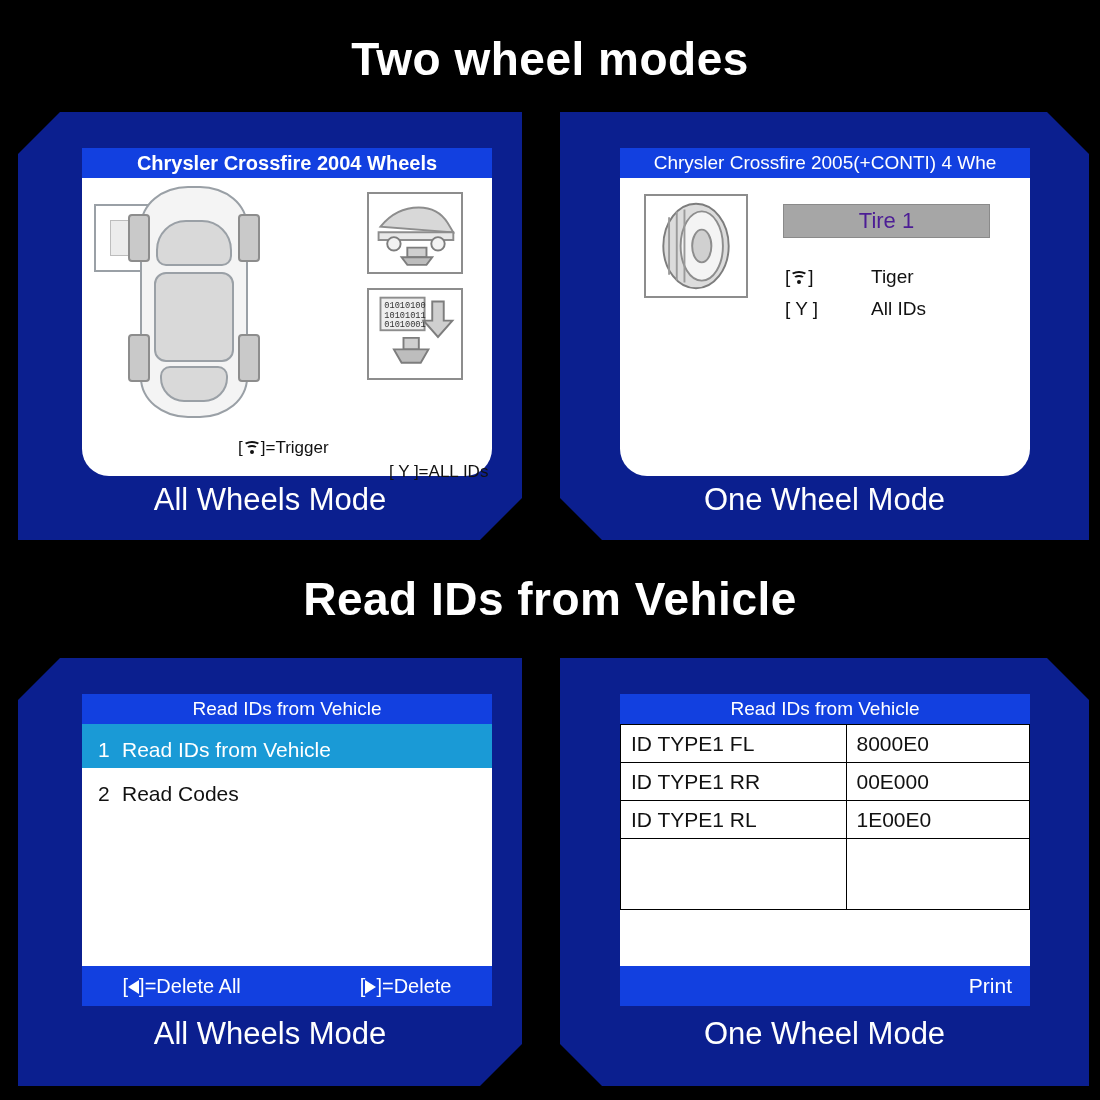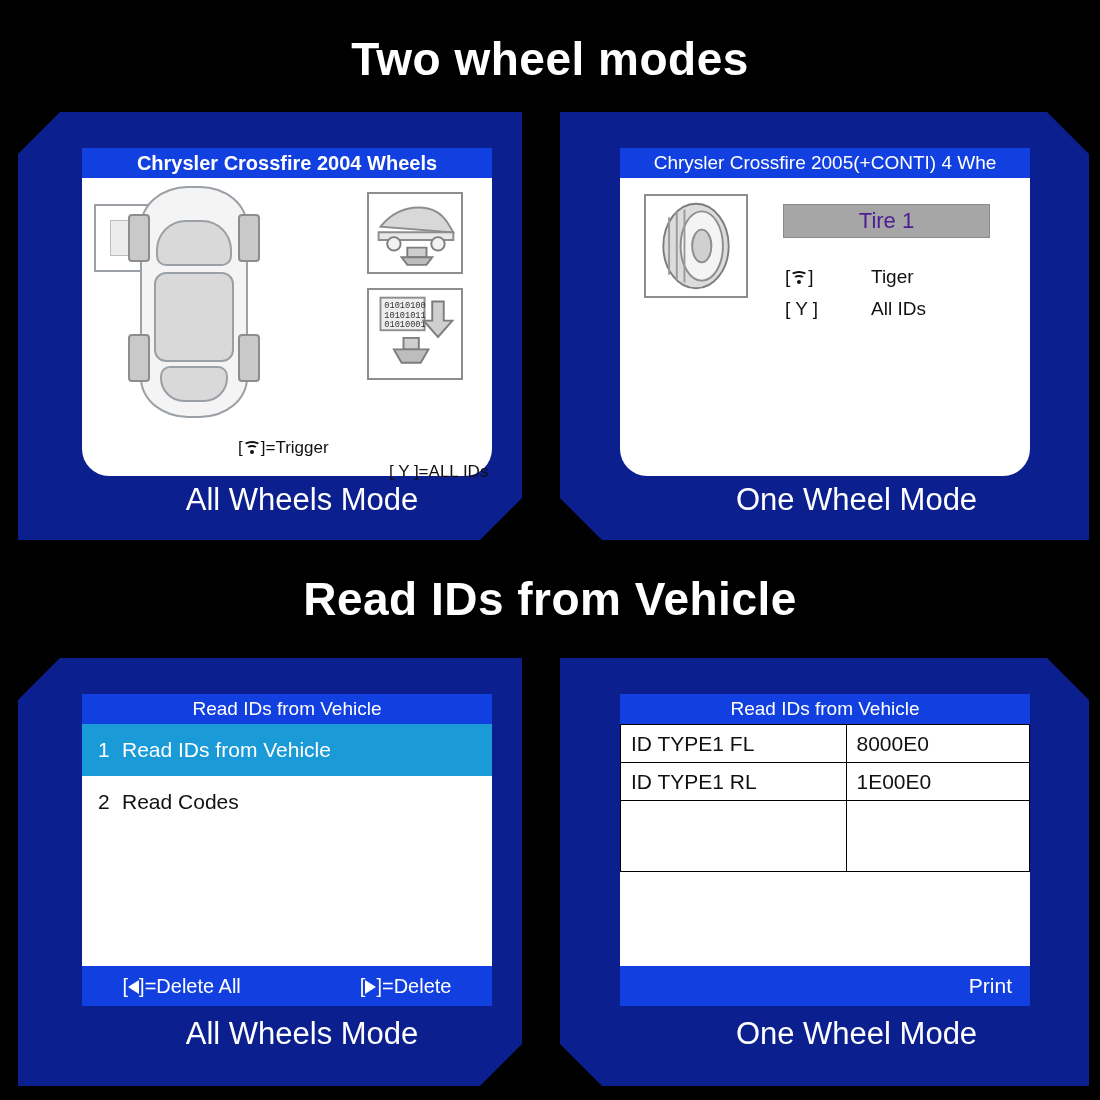--- a/index.html
+++ b/index.html
@@ -39,21 +39,20 @@
     padding-left: 7px;
   }
 
   .caption {
     position: absolute;
     left: 0;
     width: 100%;
     text-align: center;
     font-size: 31px;
     color: #fff;
-    margin-left: 32px;
   }
 
   
   .screen {
     position: absolute;
     background: #ffffff;
     box-sizing: border-box;
     border-radius: 27px;
   }
   .screen-header {
@@ -199,21 +198,21 @@
     position: absolute;
     font-size: 19px;
     color: #111;
     white-space: nowrap;
   }
   .kv-key { display: inline-block; width: 86px; }
 
   
   .menu-row {
     position: relative;
-    height: 52px;
+    height: 44px;
     line-height: 52px;
     font-size: 21px;
     color: #111;
     padding-left: 16px;
     box-sizing: border-box;
     white-space: nowrap;
   }
   .menu-row.selected {
     background: #1a9ad6;
     color: #ffffff;
@@ -387,20 +386,24 @@
 <div class="panel tr" style="left:560px; top:658px; width:522px; height:428px;">
 
   <div class="screen" style="left:60px; top:36px; width:410px; height:312px;">
     <div class="screen-header thin">Read IDs from Vehicle</div>
 
     <table class="id-table">
       <tbody>
           <tr>
         <td class="col1">ID TYPE1 FL</td>
         <td>8000E0</td>
+      </tr>
+      <tr>
+        <td class="col1">ID TYPE1 RR</td>
+        <td>00E000</td>
       </tr>
       <tr>
         <td class="col1">ID TYPE1 RL</td>
         <td>1E00E0</td>
       </tr>
       <tr>
         <td class="col1" style="height:70px;"></td>
         <td></td>
       </tr>
     </tbody>

